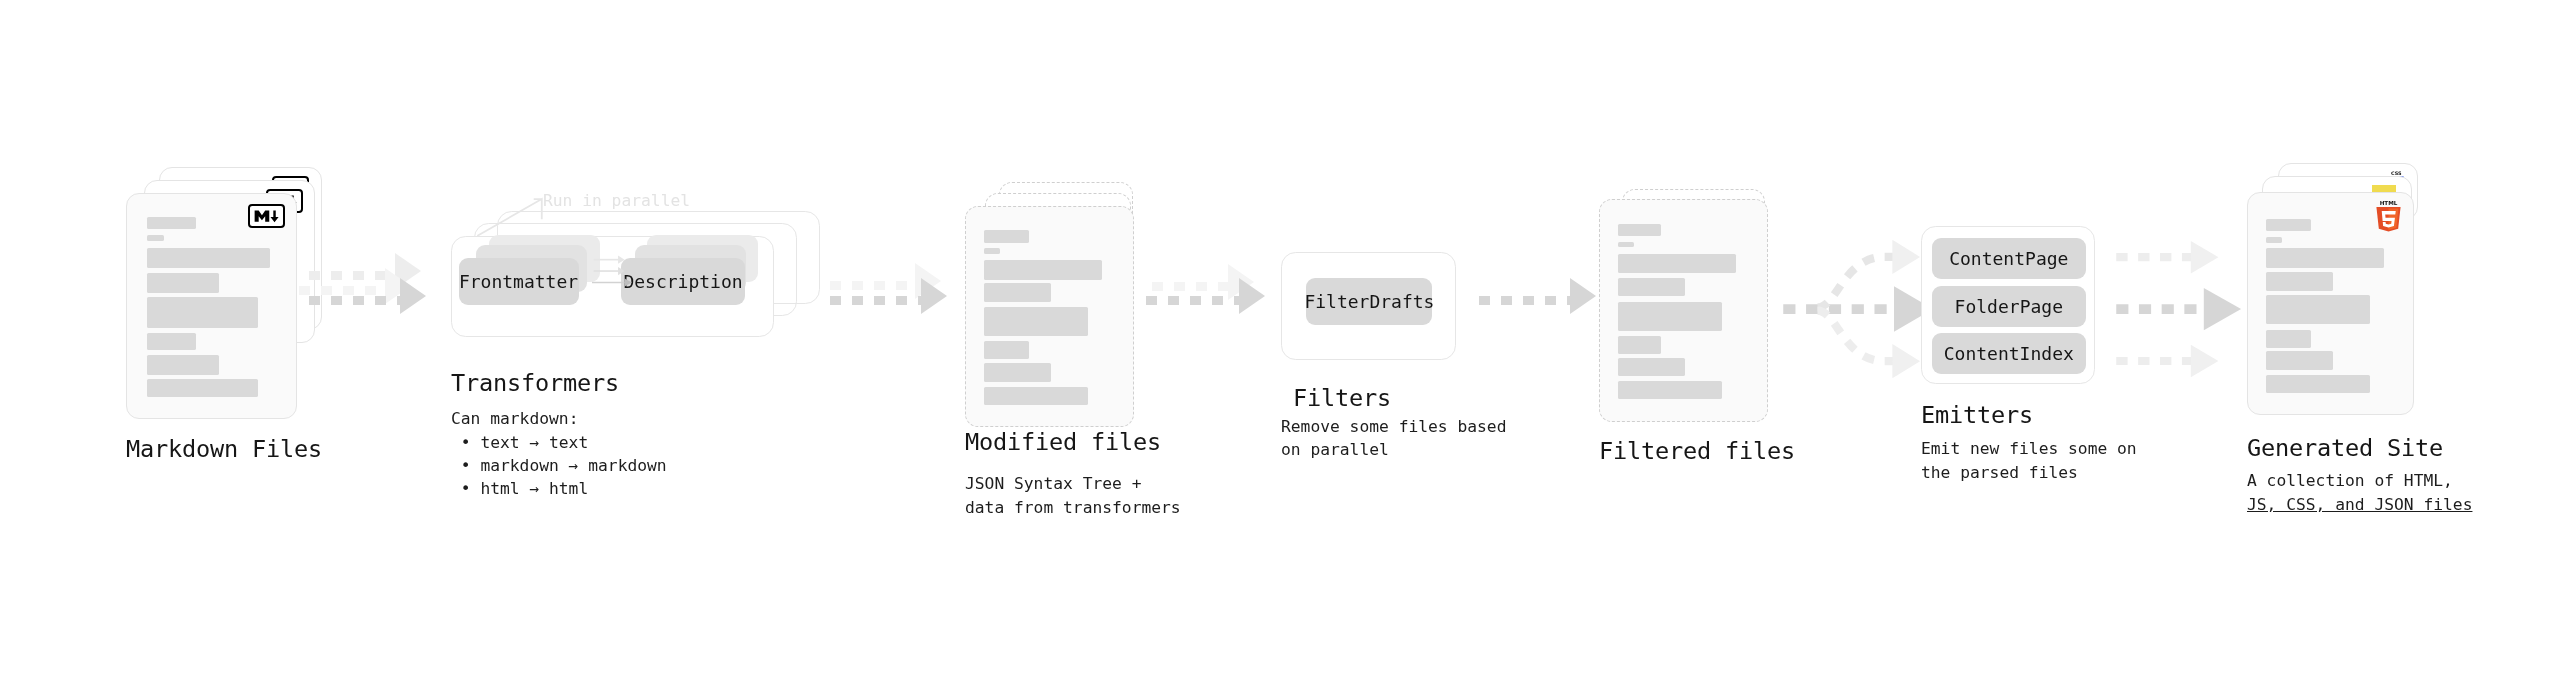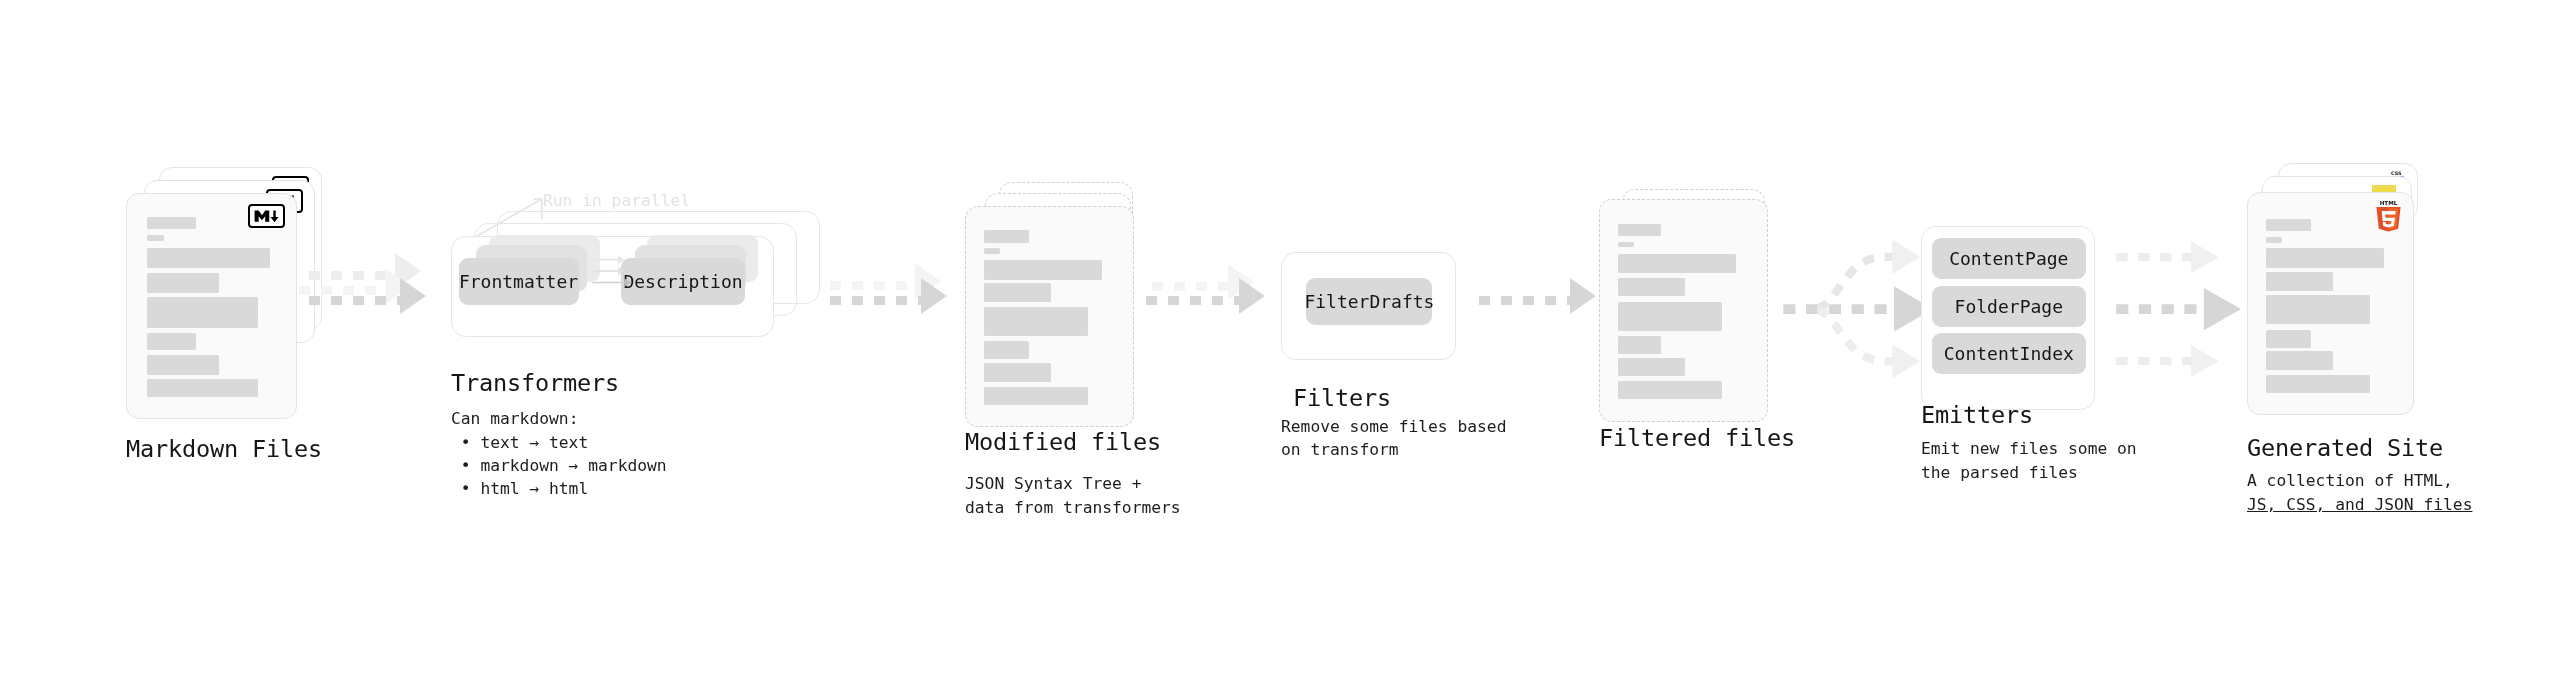--- a/index.html
+++ b/index.html
@@ -279,21 +279,21 @@
     <div class="dash" style="left:0; top:4.9px; width:98px;"></div>
     <div class="head" style="left:93px; top:-13px; border-top-width:18px; border-bottom-width:18px; border-left-width:26px;"></div>
   </div>
 
   <div class="node" style="left:1281px; top:252px;">
     <div class="stage-box" style="left:0px; top:0px; width:175px; height:108px; position:relative;">
       <div class="pill" style="left:24.4px; top:25px; width:126px; height:47px; position:absolute;">FilterDrafts</div>
     </div>
     <div class="title" style="position:absolute; left:12px; top:126px;margin-top:6px;">Filters</div>
     <div class="subtitle" style="position:absolute; left:0px; top:163px;">Remove some files based</div>
-    <div class="subtitle" style="position:absolute; left:0px; top:186px;">on transform</div>
+    <div class="subtitle" style="position:absolute; left:0px; top:186px;">on parallel</div>
   </div>
 
   <div class="arrow" style="left:1479px; top:291px; width:138px; height:19.5px;">
     <div class="dash" style="left:0; top:4.9px; width:96px;"></div>
     <div class="head" style="left:91px; top:-13px; border-top-width:18px; border-bottom-width:18px; border-left-width:26px;"></div>
   </div>
 
   <div class="node" style="left:1599px; top:189px;">
     <div class="doc-stack" style="width:187px; height:236px;">
       <div class="doc-card dashed" style="left:23px; top:0px; width:143px; height:42px; background:#ffffff;"></div>
@@ -301,34 +301,34 @@
         <div class="skel" style="left:18px; top:24.4px;  width:43px; height:12.2px;"></div>
         <div class="skel" style="left:18px; top:42px;  width:16.3px; height:5.7px;"></div>
         <div class="skel" style="left:18px; top:54px;  width:118px;height:19.5px;"></div>
         <div class="skel" style="left:18px; top:78px;  width:67px; height:18.7px;"></div>
         <div class="skel" style="left:18px; top:102px; width:104px;height:29px;"></div>
         <div class="skel" style="left:18px; top:136px; width:43px; height:18px;"></div>
         <div class="skel" style="left:18px; top:158px; width:67px; height:18.7px;"></div>
         <div class="skel" style="left:18px; top:181px; width:104px;height:18px;"></div>
       </div>
     </div>
-    <div class="title" style="position:absolute; left:0px; top:235px;text-align:center;">Filtered files</div>
+    <div class="title" style="position:absolute; left:0px; top:248px;text-align:center;">Filtered files</div>
   </div>
 
   <svg width="171" height="171" style="position:absolute; left:1780px; top:226px;" viewBox="0 0 210 210">
     <path d="M4 102 H160" stroke="#d6d6d6" stroke-width="12" stroke-dasharray="15 13" fill="none"></path>
     <path d="M140 74 L188 102 L140 130 Z" fill="#d6d6d6"></path>
     <path d="M46 100 C70 100, 78 38, 128 38 H152" stroke="#e6e6e6" stroke-width="10" stroke-dasharray="14 13" fill="none"></path>
     <path d="M138 17 L172 38 L138 59 Z" fill="#f0f0f0"></path>
     <path d="M46 104 C70 104, 78 166, 128 166 H152" stroke="#ededed" stroke-width="10" stroke-dasharray="14 13" fill="none"></path>
     <path d="M138 145 L172 166 L138 187 Z" fill="#f0f0f0"></path>
   </svg>
 
   <div class="node" style="left:1921px; top:226px;">
-    <div class="stage-box" style="left:0px; top:0px; width:174px; height:184px; position:relative;">
+    <div class="stage-box" style="left:0px; top:0px; width:174px; height:158px; position:relative;">
       <div class="pill" style="left:9.8px; top:11.4px;  width:154px; height:41px; position:absolute;">ContentPage</div>
       <div class="pill" style="left:9.8px; top:59px;  width:154px; height:41px; position:absolute;">FolderPage</div>
       <div class="pill" style="left:9.8px; top:106px; width:154px; height:41px; position:absolute;">ContentIndex</div>
     </div>
     <div class="title" style="position:absolute; left:0px; top:175px;">Emitters</div>
     <div class="subtitle" style="position:absolute; left:0px; top:211px;">Emit new files some on</div>
     <div class="subtitle" style="position:absolute; left:0px; top:235px;">the parsed files</div>
   </div>
 
   <svg width="150" height="171" style="position:absolute; left:2113px; top:226px;" viewBox="0 0 185 210">

